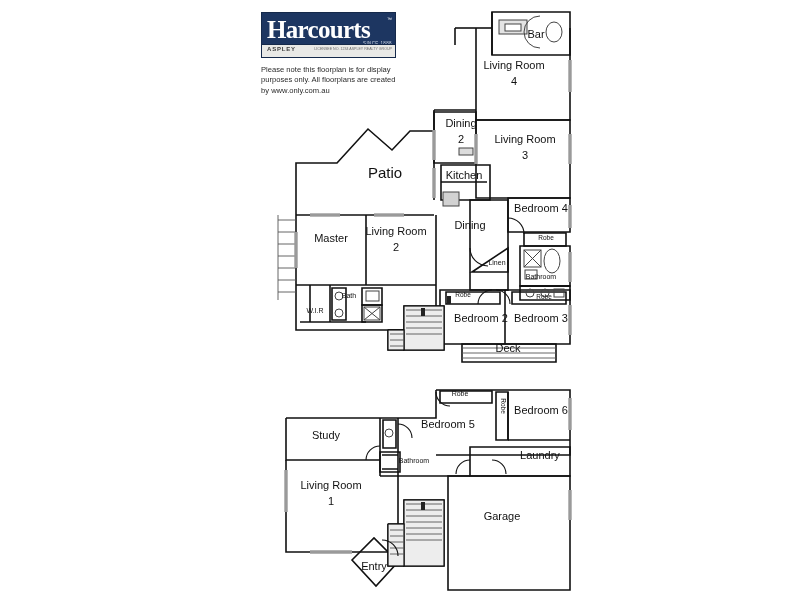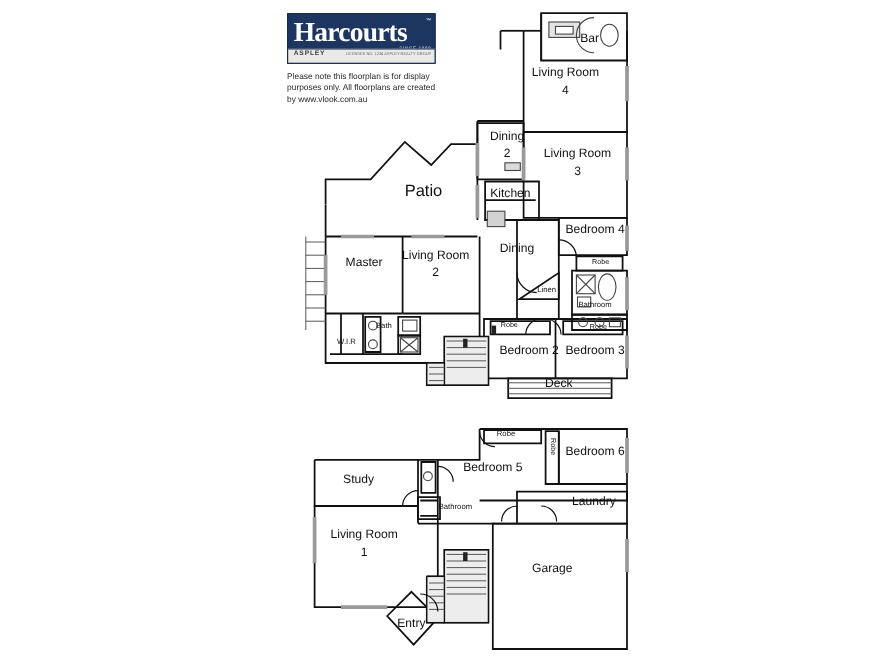--- a/index.html
+++ b/index.html
@@ -40,21 +40,21 @@
     <div id="logo-box">
       <div id="logo-word">Harcourts</div>
       <div id="logo-tm">™</div>
       <div id="logo-since">SINCE 1888</div>
       <div id="logo-bar">
         <div id="logo-office">ASPLEY</div>
         <div id="logo-sub">LICENSEE NO. 1234
 ASPLEY REALTY GROUP</div>
       </div>
     </div>
-    <div id="disclaimer">Please note this floorplan is for display purposes only. All floorplans are created by www.vlook.com.au</div>
+    <div id="disclaimer">Please note this floorplan is for display purposes only. All floorplans are created by www.only.com.au</div>
   </div>
 
   <svg id="plan" viewBox="0 0 800 600" xmlns="http://www.w3.org/2000/svg">
     <defs>
       <g id="doorArcR">
           <path d="M0 0 L0 -16 A16 16 0 0 1 16 0 Z" fill="#fff" stroke="#111" stroke-width="1"></path>
         </g>
     </defs>
 
     <g stroke="#111" fill="none" stroke-width="1.6">

